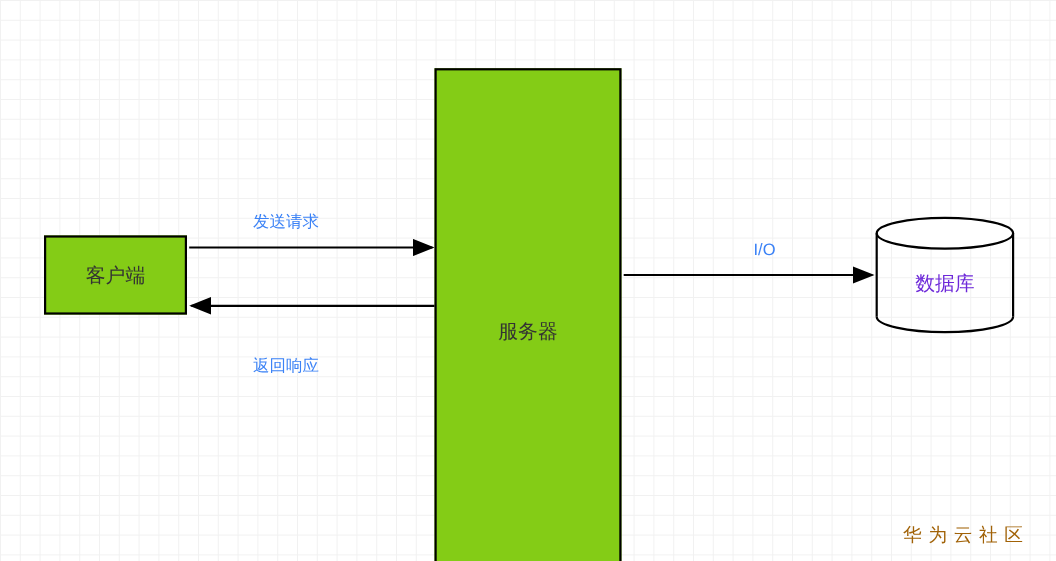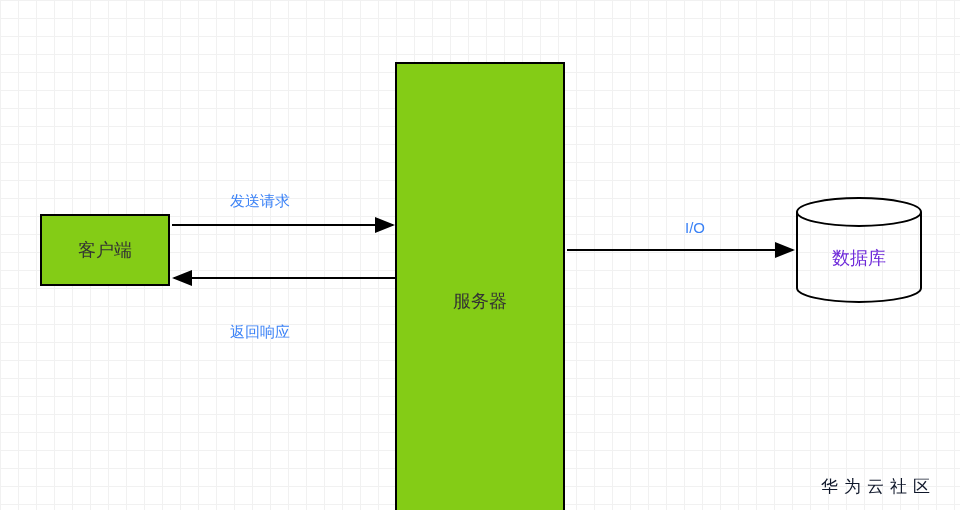--- a/index.html
+++ b/index.html
@@ -58,21 +58,21 @@
     color: #3b82f6;
   }
   .req-label { left: 230px; top: 192px; }
   .resp-label { left: 230px; top: 295px; margin-top: 28px; }
   .io-label { left: 685px; top: 219px; }
   .watermark {
     position: absolute;
     right: 24px;
     bottom: 12px;
     font-size: 17px;
-    color: #0f172a;
+    color: #a16207;
     letter-spacing: 6px;
     font-weight: 300;
   }
   svg.overlay {
     position: absolute;
     left: 0; top: 0;
     width: 960px; height: 510px;
     pointer-events: none;
   }
 </style>

